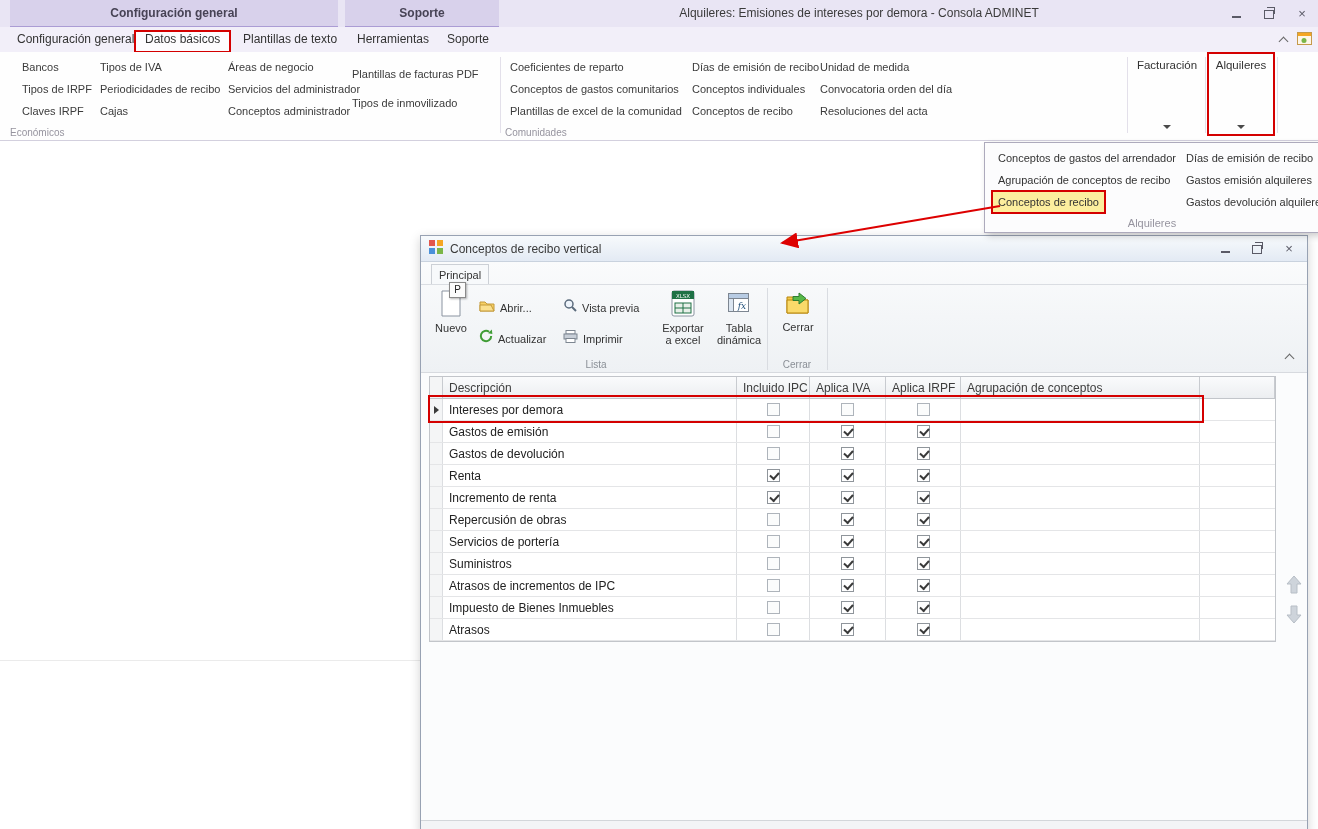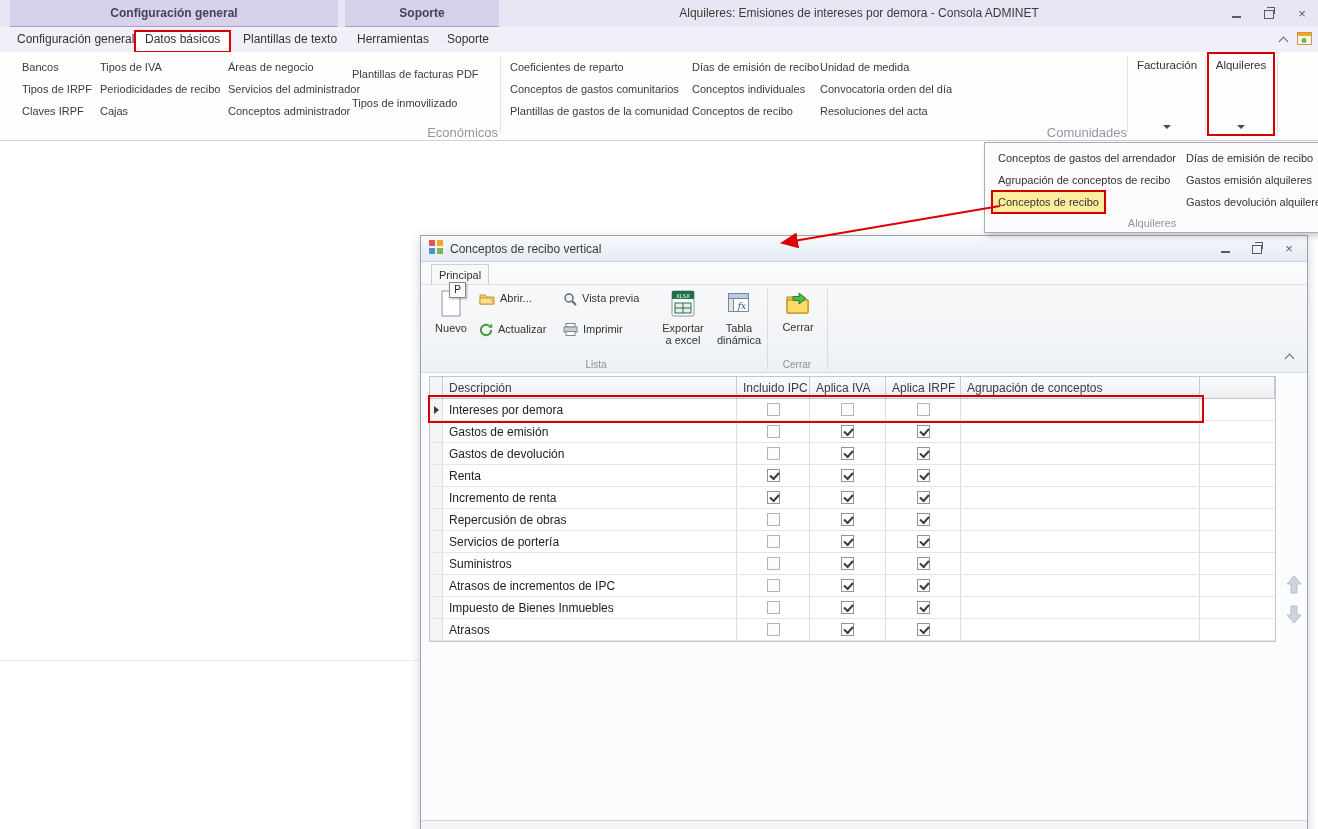--- a/index.html
+++ b/index.html
@@ -25,21 +25,21 @@
   .b2-chev{position:absolute;left:1275px;top:33px;width:16px;height:14px;display:flex;align-items:center;justify-content:center;}
   .ic-chevup{width:6px;height:6px;border-left:1px solid #666;border-top:1px solid #666;transform:rotate(45deg);margin-top:3px;}
   .b2-icon{position:absolute;left:1297px;top:31px;}
 
   
   #band3{position:absolute;left:0;top:52px;width:1318px;height:88px;background:#fefefe;border-bottom:1px solid #d3d0de;}
   .rcol{position:absolute;top:4px;display:flex;flex-direction:column;}
   .rcol2{position:absolute;top:11px;display:flex;flex-direction:column;}
   .ritem{height:22px;line-height:22px;font-size:11px;color:#3b3b3b;white-space:nowrap;}
   .rcol2 .ritem{margin-bottom:7px;}
-  .rcap{position:absolute;top:74px;height:13px;line-height:13px;font-size:13px;color:#96949f;text-align:right;}
+  .rcap{position:absolute;top:74px;height:13px;line-height:13px;font-size:10px;color:#96949f;text-align:left;}
   .rsep{position:absolute;top:5px;height:76px;width:1px;background:#e3e0ea;}
   .rbig{position:absolute;top:3px;height:78px;display:flex;align-items:center;justify-content:center;}
   .rbig-inner{display:flex;flex-direction:column;align-items:center;padding:5px 7px;font-size:11.5px;color:#333;white-space:nowrap;gap:48px;}
   .rbig-inner.annot{border:2px solid #d40000;}
   .darr{width:0;height:0;border-left:4px solid transparent;border-right:4px solid transparent;border-top:4px solid #4a4a4a;margin-top:6px;}
 
   
   #alq-menu{position:absolute;left:984px;top:142px;width:334px;height:89px;background:#fcfcfd;border:1px solid #adaabc;box-shadow:3px 3px 7px rgba(0,0,0,.2);z-index:40;}
   .mcol{position:absolute;top:5px;display:flex;flex-direction:column;}
   .mitem{display:block;height:20px;line-height:20px;margin-bottom:2px;padding:0 5px;font-size:11px;color:#333;white-space:nowrap;width:fit-content;}
@@ -54,21 +54,21 @@
   .cw-titlebar{position:absolute;left:0;top:0;right:0;height:26px;background:linear-gradient(#f7fafc,#e3eaf4);border-bottom:1px solid #c9d2de;display:flex;align-items:center;padding:0 8px;box-sizing:border-box;}
   .cw-title{margin-left:7px;font-size:12px;color:#3a3a3a;flex:1;white-space:nowrap;}
   .cw-titlebar .winbtns{position:static;display:flex;gap:12px;}
   .cw-ribbon{position:absolute;left:0;top:26px;right:0;height:110px;background:linear-gradient(#fafbfc,#eef1f4);border-bottom:1px solid #d7dadf;}
   .cw-tabline{position:absolute;left:0;right:0;top:22px;height:1px;background:#dadde2;}
   .cw-tab{position:absolute;left:10px;top:2px;width:58px;height:20px;background:#f7f9fb;border:1px solid #ccd0d6;border-bottom:none;text-align:center;line-height:20px;font-size:11px;color:#333;box-sizing:border-box;z-index:2;}
   .keytip{position:absolute;left:28px;top:20px;width:15px;height:14px;background:#fbfbfb;border:1px solid #8a8a8a;box-shadow:1px 1px 2px rgba(0,0,0,.3);font-size:10px;line-height:14px;text-align:center;color:#222;z-index:3;}
   .bigbtn{position:absolute;top:28px;height:64px;display:flex;flex-direction:column;align-items:center;font-size:11px;color:#333;text-align:center;}
   .bigbtn .lbl{margin-top:3px;line-height:12px;}
   .pre{white-space:pre-line;}
-  .smallbtn{position:absolute;height:22px;display:flex;align-items:flex-start;gap:5px;font-size:11px;color:#333;white-space:nowrap;}
+  .smallbtn{position:absolute;height:22px;display:flex;align-items:flex-end;gap:5px;font-size:11px;color:#333;white-space:nowrap;}
   .cwsep{position:absolute;top:26px;height:82px;width:1px;background:#d9dce1;}
   .cwcap{position:absolute;top:96px;height:14px;line-height:14px;text-align:center;font-size:10px;color:#8a8f96;}
   .cw-chev{position:absolute;right:10px;top:88px;width:16px;height:14px;display:flex;align-items:center;justify-content:center;}
 
   
   #grid{position:absolute;left:8px;top:140px;width:847px;background:#fff;border:1px solid #c2c5ca;font-size:12px;color:#222;box-sizing:border-box;}
   .g-head{display:flex;height:21px;background:linear-gradient(#fafbfc,#eceef1);border-bottom:1px solid #c2c5ca;color:#3d3d3d;}
   .gc{border-right:1px solid #dcdee1;box-sizing:border-box;display:flex;align-items:center;padding:0 6px;white-space:nowrap;overflow:hidden;}
   .g-head .gc{border-right:1px solid #c8cbd0;}
   .w-ind{width:13px;padding:0;}
@@ -152,21 +152,21 @@
     <div class="rcol2" style="left:352px;">
       <a class="ritem">Plantillas de facturas PDF</a>
       <a class="ritem">Tipos de inmovilizado</a>
     </div>
     <div class="rcap" style="left:10px;width:488px;">Económicos</div>
     <div class="rsep" style="left:500px;"></div>
 
     <div class="rcol" style="left:510px;">
       <a class="ritem">Coeficientes de reparto</a>
       <a class="ritem">Conceptos de gastos comunitarios</a>
-      <a class="ritem">Plantillas de gastos de la comunidad</a>
+      <a class="ritem">Plantillas de excel de la comunidad</a>
     </div>
     <div class="rcol" style="left:692px;">
       <a class="ritem">Días de emisión de recibo</a>
       <a class="ritem">Conceptos individuales</a>
       <a class="ritem">Conceptos de recibo</a>
     </div>
     <div class="rcol" style="left:820px;">
       <a class="ritem">Unidad de medida</a>
       <a class="ritem">Convocatoria orden del día</a>
       <a class="ritem">Resoluciones del acta</a>

